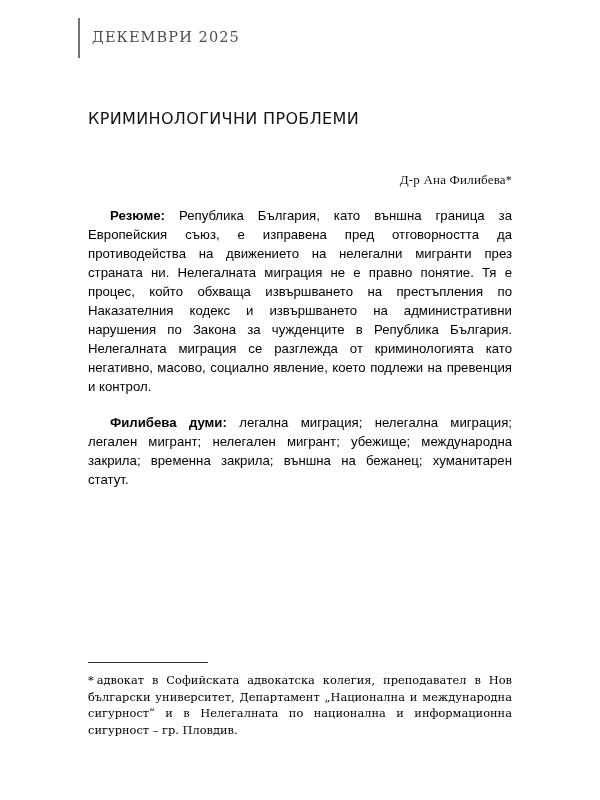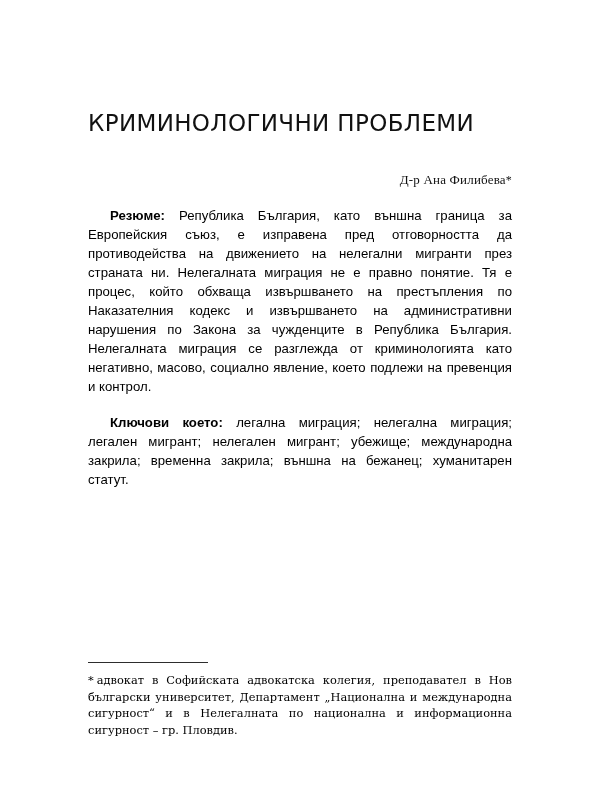--- a/index.html
+++ b/index.html
@@ -45,21 +45,21 @@
     font-family: "DejaVu Serif", "Liberation Serif", serif;
     font-size: 14.5px;
     letter-spacing: 1.1px;
     color: #4b4e53;
     white-space: nowrap;
     line-height: 1;
     padding-bottom: 2px;
   }
   .doc-title {
     font-family: "DejaVu Sans", "Liberation Sans", sans-serif;
-    font-size: 23px;
+    font-size: 16px;
     font-weight: 400;
     letter-spacing: 0.35px;
     line-height: 1.33;
     color: #111111;
     margin: 0;
   }
   .doc-title .title-line {
     display: block;
     white-space: nowrap;
   }
@@ -132,37 +132,41 @@
   }
   .footnote-text .fn-mark {
     margin-right: 3px;
   }
 </style>
 </head>
 <body>
 
 <div class="page">
 
+  <div class="running-header">
+    <div class="header-rule"></div>
+    <div class="header-text">ДЕКЕМВРИ 2025</div>
+  </div>
 
   <h1 class="doc-title" style="position:absolute; left:88px; top:108px; width:426px;">
     <span class="title-line">КРИМИНОЛОГИЧНИ ПРОБЛЕМИ</span>
   </h1>
 
   <div class="author-line">
     <span>Д-р Ана Филибева</span><span class="fn-mark">*</span>
   </div>
 
   <div class="body-block">
 
     <p class="para">
       <b class="lead">Резюме:</b><span> Република България, като външна граница за Европейския съюз, е изправена пред отговорността да противодейства на движението на нелегални мигранти през страната ни. Нелегалната миграция не е правно понятие. Тя е процес, който обхваща извършването на престъпления по Наказателния кодекс и извършването на административни нарушения по Закона за чужденците в Република България. Нелегалната миграция се разглежда от криминологията като негативно, масово, социално явление, което подлежи на превенция и контрол.</span>
     </p>
 
     <p class="para">
-      <b class="lead">Ключови което:</b><span> легална миграция; нелегална миграция; легален мигрант; нелегален мигрант; убежище; международна закрила; временна закрила; външна на бежанец; хуманитарен статут.</span>
+      <b class="lead">Филибева думи:</b><span> легална миграция; нелегална миграция; легален мигрант; нелегален мигрант; убежище; международна закрила; временна закрила; външна на бежанец; хуманитарен статут.</span>
     </p>
 
   </div>
 
   <div class="footnote-area">
     <div class="footnote-rule"></div>
     <p class="footnote-text"><span class="fn-mark">*</span><span>адвокат в Софийската адвокатска колегия, преподавател в Нов български университет, Департамент „Национална и международна сигурност“ и в Нелегалната по национална и информационна сигурност – гр. Пловдив.</span></p>
   </div>
 
 </div>

